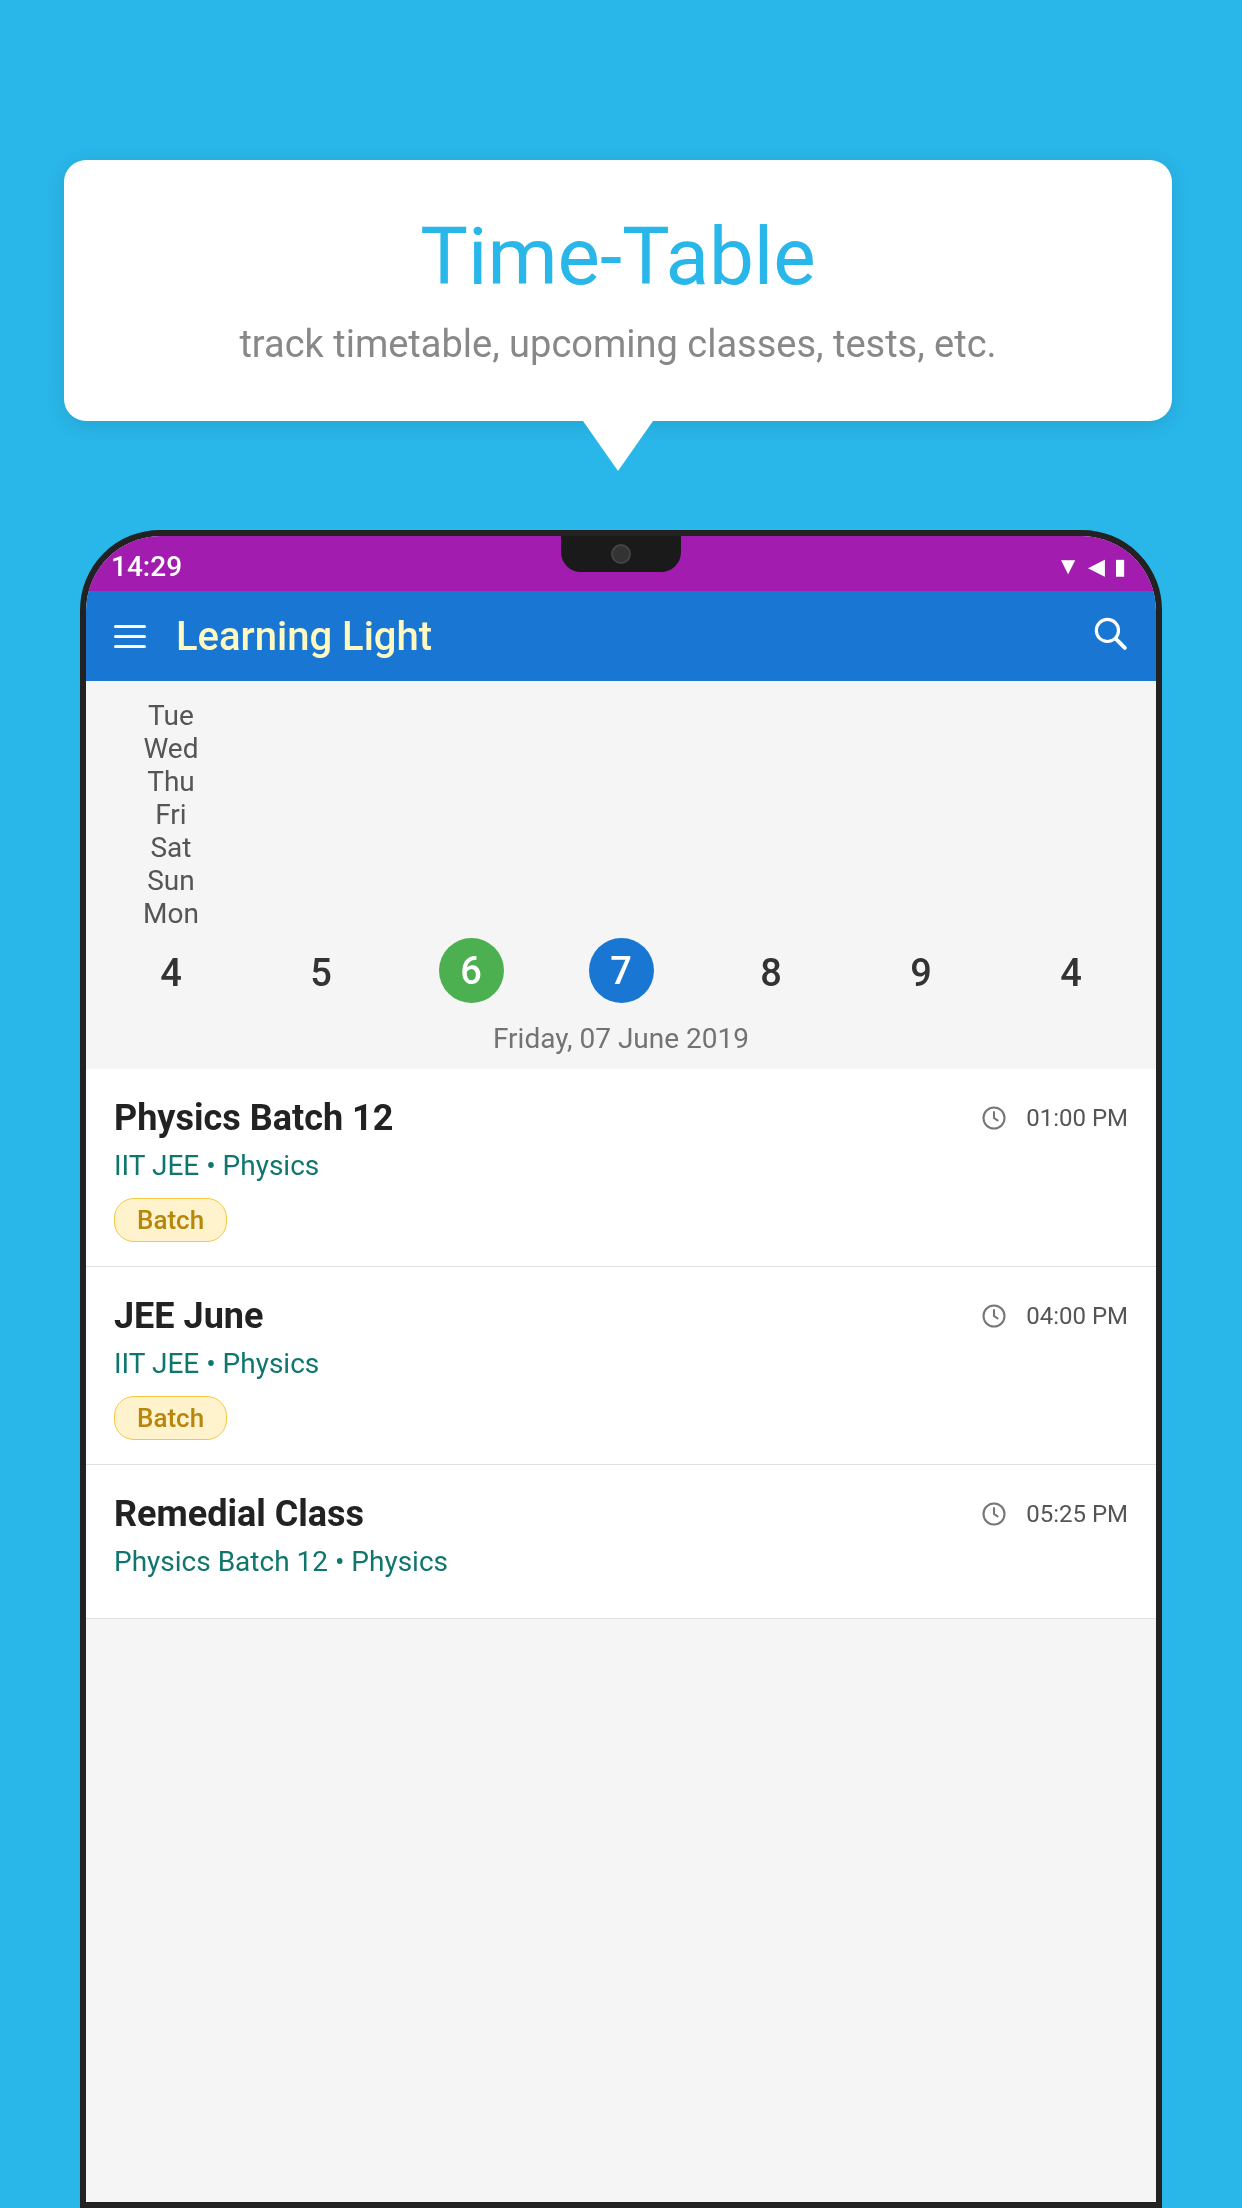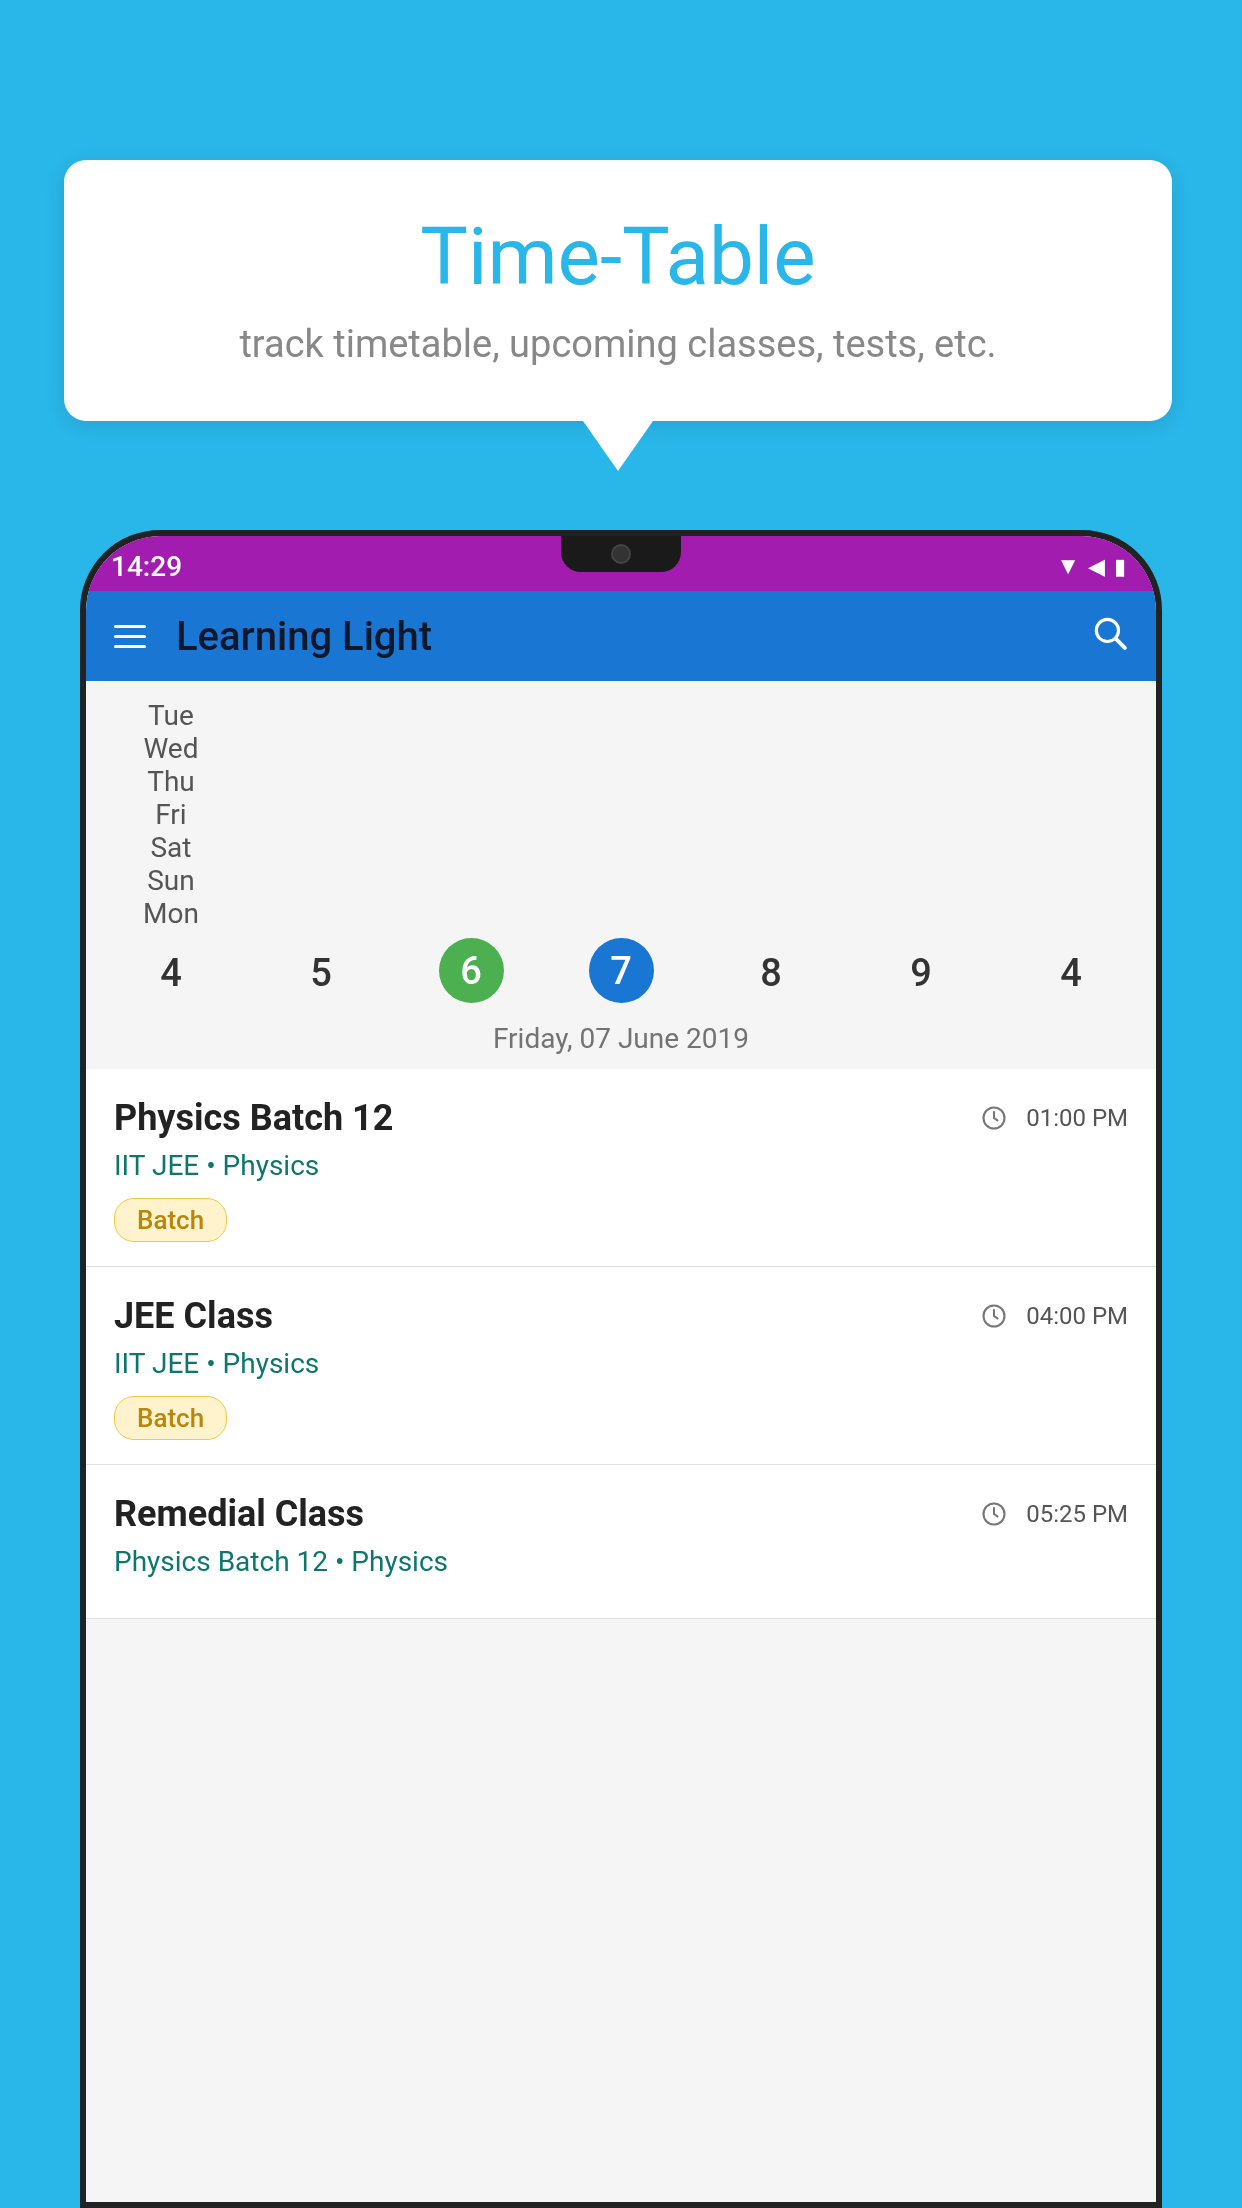--- a/index.html
+++ b/index.html
@@ -122,21 +122,21 @@
     .app-bar {
       background: #1976d2;
       height: 90px;
       display: flex;
       align-items: center;
       padding: 0 28px;
       justify-content: space-between;
     }
 
     .app-bar-title {
-      color: #0f172a;
+      color: #fef9c3;
       font-size: 40px;
       font-weight: 500;
       flex: 1;
       margin-left: 30px;
     }
 
     .app-bar-search {
       color: white;
       font-size: 36px;
     }
@@ -403,21 +403,21 @@
             <div class="schedule-item-title">Physics Batch 12</div>
             <div class="schedule-item-time">
               <svg width="28" height="28" viewBox="0 0 24 24" fill="none">
                 <circle cx="12" cy="12" r="9" stroke="#777" stroke-width="1.8"></circle>
                 <polyline points="12,7 12,12 15,14" stroke="#777" stroke-width="1.8" stroke-linecap="round"></polyline>
               </svg> 
               <span>01:00 PM</span>
             </div>
           </div><div class="schedule-item-sub">IIT JEE • Physics</div><span class="batch-tag">Batch</span></div>
         <div class="schedule-item"><div class="schedule-item-header">
-            <div class="schedule-item-title">JEE Class</div>
+            <div class="schedule-item-title">JEE June</div>
             <div class="schedule-item-time">
               <svg width="28" height="28" viewBox="0 0 24 24" fill="none">
                 <circle cx="12" cy="12" r="9" stroke="#777" stroke-width="1.8"></circle>
                 <polyline points="12,7 12,12 15,14" stroke="#777" stroke-width="1.8" stroke-linecap="round"></polyline>
               </svg> 
               <span>04:00 PM</span>
             </div>
           </div><div class="schedule-item-sub">IIT JEE • Physics</div><span class="batch-tag">Batch</span></div>
         <div class="schedule-item">
           <div class="schedule-item-header">

